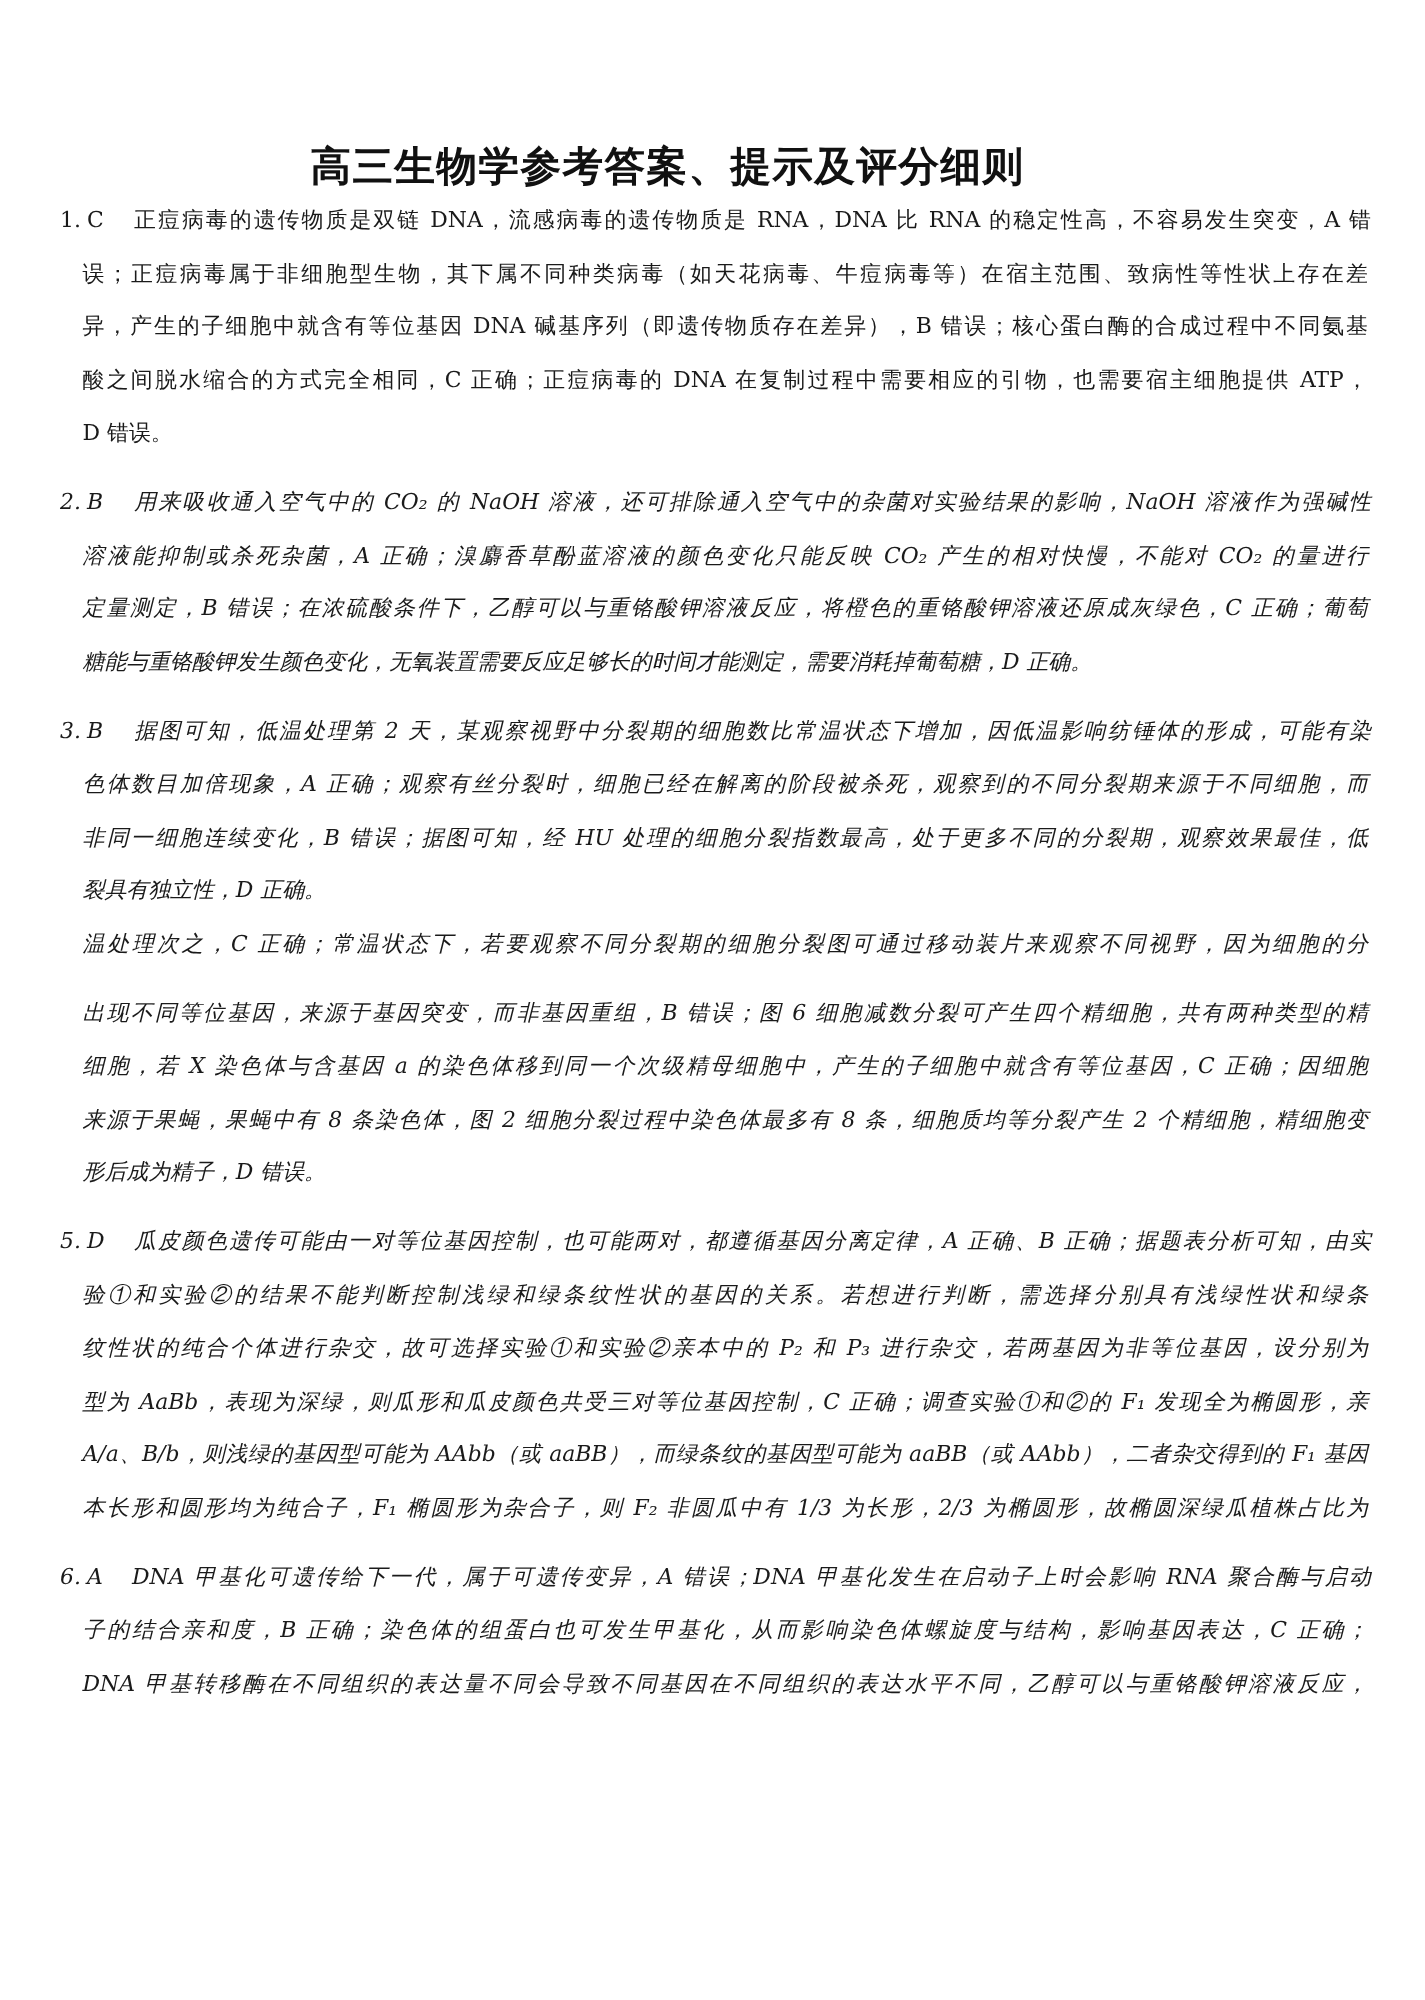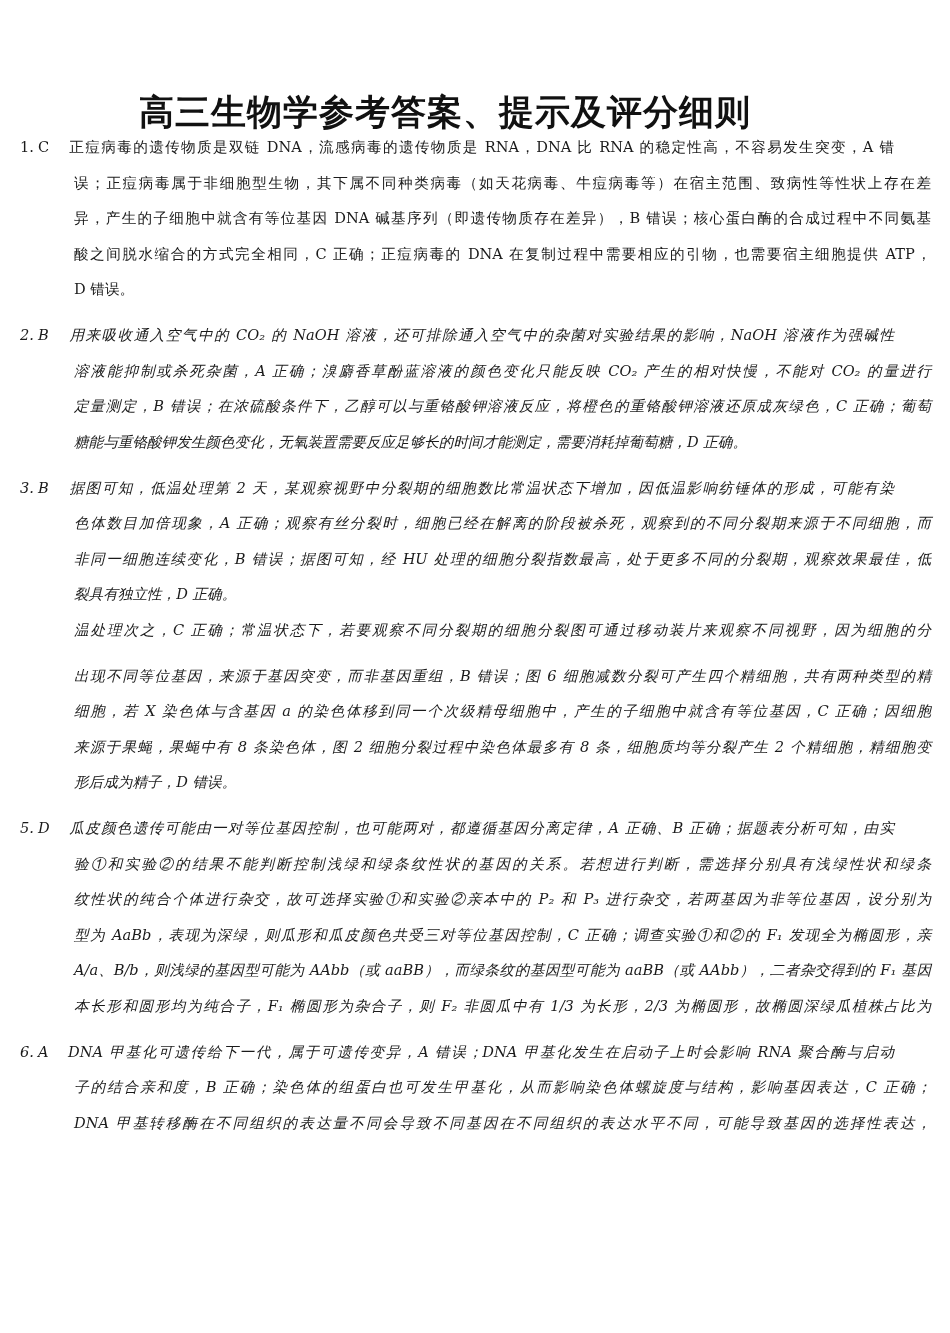--- a/index.html
+++ b/index.html
@@ -16,21 +16,21 @@
       font-family: "DejaVu Serif", "Liberation Serif", serif;
     }
     .page-title {
       position: absolute;
       top: 54px;
       left: 0;
       width: 890px;
       text-align: center;
       font-family: "DejaVu Sans", "Liberation Sans", sans-serif;
       font-weight: bold;
-      font-size: 35px;
+      font-size: 27px;
       letter-spacing: 1px;
       color: #111111;
       line-height: 36px;
       margin-top: 40px;
     }
     .answers {
       position: absolute;
       top: 129px;
       left: 0;
       width: 950px;
@@ -40,29 +40,29 @@
       margin-bottom: 0;
     }
     .line {
       position: relative;
       height: 35.5px;
       line-height: 35.5px;
       font-size: 14.6px;
       white-space: nowrap;
       text-align: justify;
       text-align-last: justify;
-      padding-left: 74px;
+      padding-left: 55px;
       width: 857px;
       box-sizing: content-box;
     }
     .line.last {
       text-align-last: left;
     }
     .line.first {
-      padding-left: 20px;
+      padding-left: 40px;
       width: 874px;
     }
     .num {
       display: inline-block;
       width: 18px;
       text-align-last: left;
     }
     .ans {
       display: inline-block;
       width: 30px;
@@ -112,16 +112,16 @@
     <div class="line"><span>验①和实验②的结果不能判断控制浅绿和绿条纹性状的基因的关系。若想进行判断，需选择分别具有浅绿性状和绿条</span></div>
     <div class="line"><span>纹性状的纯合个体进行杂交，故可选择实验①和实验②亲本中的 P₂ 和 P₃ 进行杂交，若两基因为非等位基因，设分别为</span></div>
     <div class="line"><span>型为 AaBb，表现为深绿，则瓜形和瓜皮颜色共受三对等位基因控制，C 正确；调查实验①和②的 F₁ 发现全为椭圆形，亲</span></div>
     <div class="line"><span>A/a、B/b，则浅绿的基因型可能为 AAbb（或 aaBB），而绿条纹的基因型可能为 aaBB（或 AAbb），二者杂交得到的 F₁ 基因</span></div>
     <div class="line"><span>本长形和圆形均为纯合子，F₁ 椭圆形为杂合子，则 F₂ 非圆瓜中有 1/3 为长形，2/3 为椭圆形，故椭圆深绿瓜植株占比为</span></div>
   </div>
 
   <div class="item">
     <div class="line first"><span class="num">6.</span><span class="ans">A</span><span>DNA 甲基化可遗传给下一代，属于可遗传变异，A 错误；DNA 甲基化发生在启动子上时会影响 RNA 聚合酶与启动</span></div>
     <div class="line"><span>子的结合亲和度，B 正确；染色体的组蛋白也可发生甲基化，从而影响染色体螺旋度与结构，影响基因表达，C 正确；</span></div>
-    <div class="line"><span>DNA 甲基转移酶在不同组织的表达量不同会导致不同基因在不同组织的表达水平不同，可能导致基因的选择性表达，</span></div>
+    <div class="line"><span>DNA 甲基转移酶在不同组织的表达量不同会导致不同基因在不同组织的表达水平不同，乙醇可以与重铬酸钾溶液反应，</span></div>
   </div>
 
 </div>
 
 </body></html>

